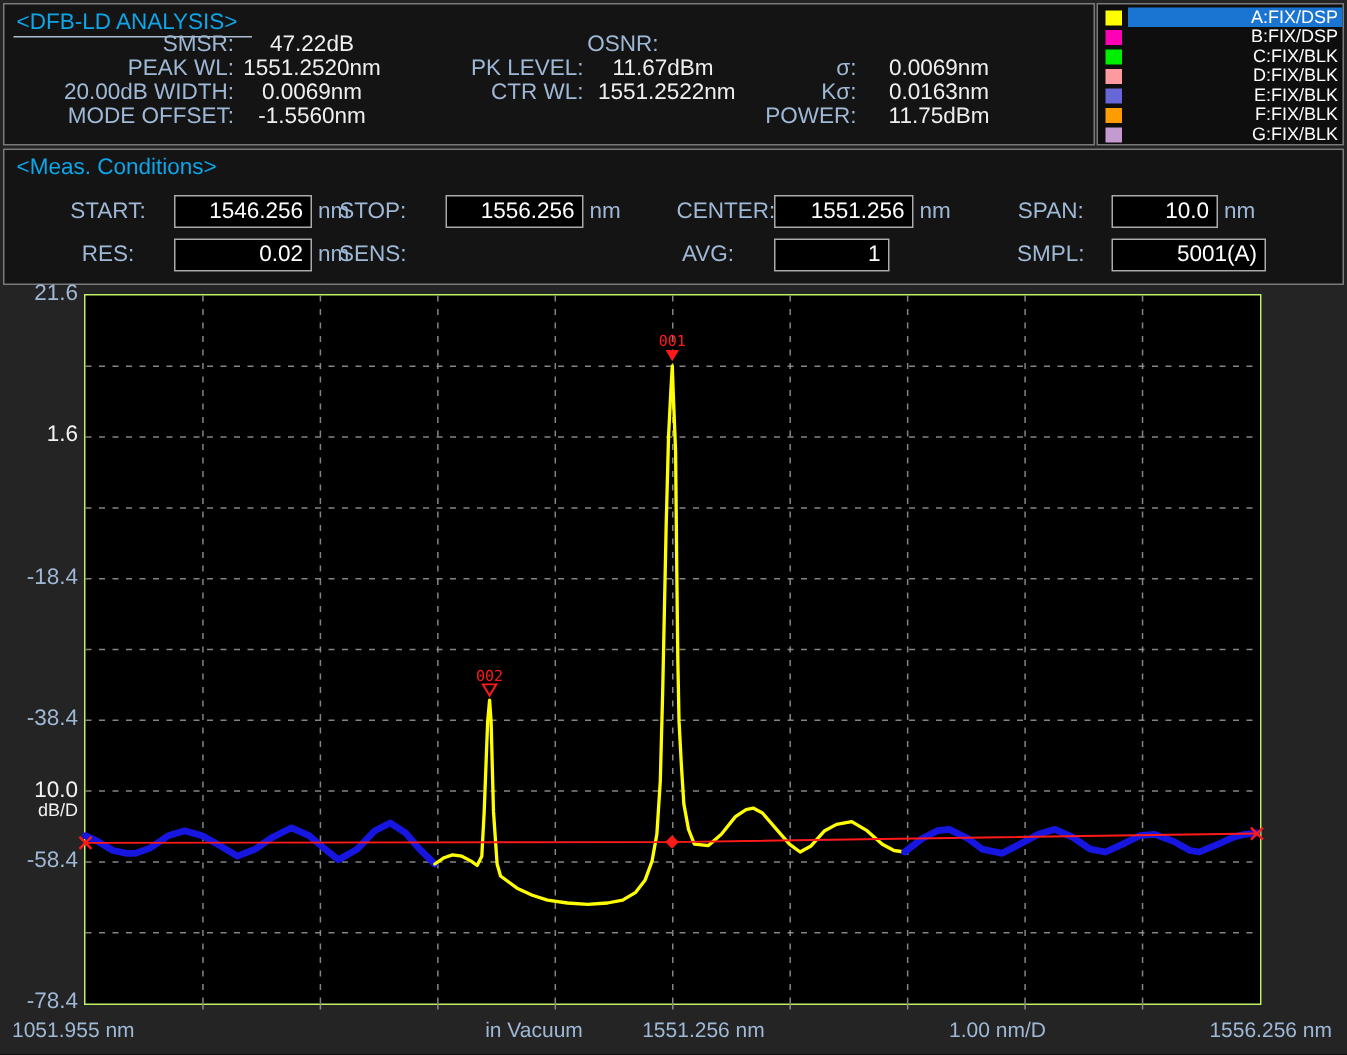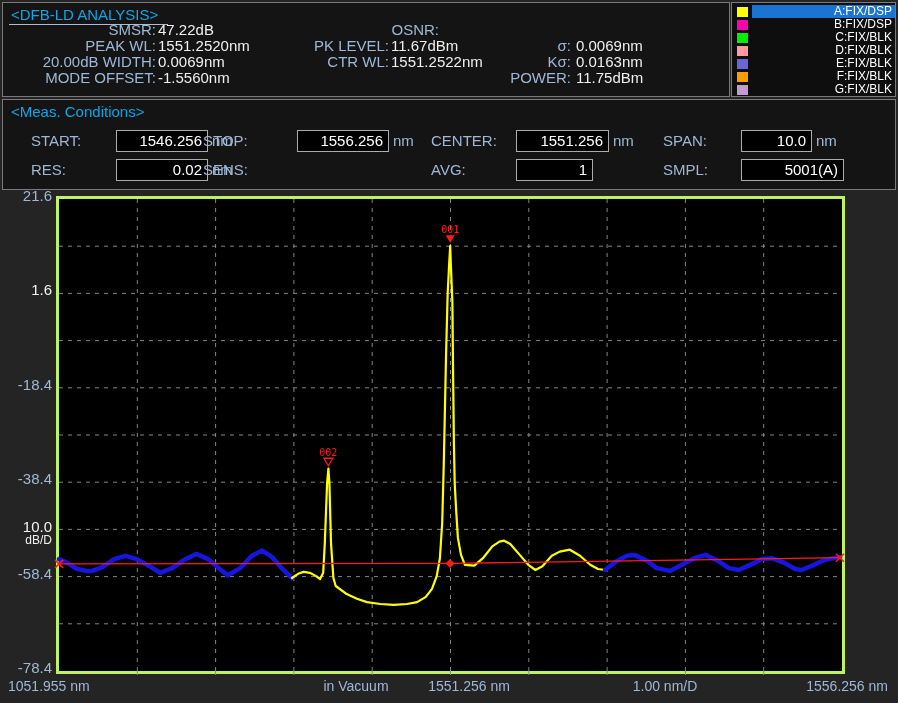--- a/index.html
+++ b/index.html
@@ -16,40 +16,40 @@
 
   .panel-title{
     position:absolute;left:6px;top:3px;font-size:15px;color:#0ea5e9;
     padding:0 10px 1px 2px;white-space:nowrap;
   }
   .underlined{border-bottom:1px solid #aebdd0;}
 
   
   .arow{position:absolute;height:16px;line-height:16px;font-size:15px;white-space:nowrap;}
   .alabel{text-align:right;color:#9fb8d6;}
-  .avalue{text-align:left;color:#efefef;}
+  .avalue{text-align:center;color:#efefef;}
 
   
   #legend-rows{position:absolute;left:0;top:2px;width:163px;}
   .legend-row{height:13px;display:flex;align-items:center;margin:0 0 0 0;}
   .swatch{width:11px;height:10px;margin-left:5px;flex:none;}
   .legend-text{flex:1;display:flex;justify-content:flex-end;margin-left:4px;
     padding:0 3px 0 2px;font-size:12px;color:#fff;height:13px;line-height:13px;}
   .legend-row.selected .legend-text{background:#1a74d2;}
 
   
-  .flabel{position:absolute;font-size:15px;color:#9fb8d6;text-align:left;height:22px;line-height:22px;white-space:nowrap;}
+  .flabel{position:absolute;font-size:15px;color:#9fb8d6;text-align:center;height:22px;line-height:22px;white-space:nowrap;}
   .funit{position:absolute;font-size:15px;color:#9fb8d6;height:22px;line-height:22px;}
   .inp{position:absolute;height:22px;line-height:20px;background:#000;border:1px solid #ababab;
        color:#fff;font-size:15px;text-align:right;padding:0 5px;box-sizing:border-box;white-space:nowrap;}
   .inp.left{text-align:left;}
 
   
   #plot{position:absolute;left:56px;top:196px;width:783px;height:472px;background:#000;
-        border:3px solid #bef264;}
+        border:1px solid #bef264;}
   #plot svg{overflow:visible;display:block;}
   .grid{stroke:#9c9c9c;stroke-width:1;stroke-dasharray:4 5;opacity:.85;}
   .marker-label{font-family:"DejaVu Sans Mono",monospace;font-size:10px;}
   #y-labels div{position:absolute;width:52px;text-align:right;font-size:15px;color:#9fb8d6;height:15px;line-height:15px;}
   #y-labels div.ref{color:#f2f2f2;}
   #y-labels div.small{font-size:12px;}
   #y-labels div.white{color:#f2f2f2;}
   .xlabel{position:absolute;top:678px;font-size:14px;color:#9fb8d6;height:16px;line-height:16px;white-space:nowrap;}
   #ref-text{position:absolute;left:59px;top:283px;font-size:13px;color:#f2f2f2;}
 </style>
@@ -140,21 +140,21 @@
   <div class="panel-title">&lt;Meas. Conditions&gt;</div>
 
   <div class="flabel" style="left:28px;top:30px;width:82px">START:</div>
   <div class="inp" style="left:113px;top:30px;width:92px">1546.256</div>
   <div class="funit" style="left:209px;top:30px">nm</div>
 
   <div class="flabel" style="left:200px;top:30px;width:91px">STOP:</div>
   <div class="inp" style="left:294px;top:30px;width:92px">1556.256</div>
   <div class="funit" style="left:390px;top:30px">nm</div>
 
-  <div class="flabel" style="left:428px;top:30px;width:82px">CENTER:</div>
+  <div class="flabel" style="left:440px;top:30px;width:82px">CENTER:</div>
   <div class="inp" style="left:513px;top:30px;width:93px">1551.256</div>
   <div class="funit" style="left:610px;top:30px">nm</div>
 
   <div class="flabel" style="left:660px;top:30px;width:75px">SPAN:</div>
   <div class="inp" style="left:738px;top:30px;width:71px">10.0</div>
   <div class="funit" style="left:813px;top:30px">nm</div>
 
   <div class="flabel" style="left:28px;top:59px;width:82px">RES:</div>
   <div class="inp" style="left:113px;top:59px;width:92px">0.02</div>
   <div class="funit" style="left:209px;top:59px">nm</div>

